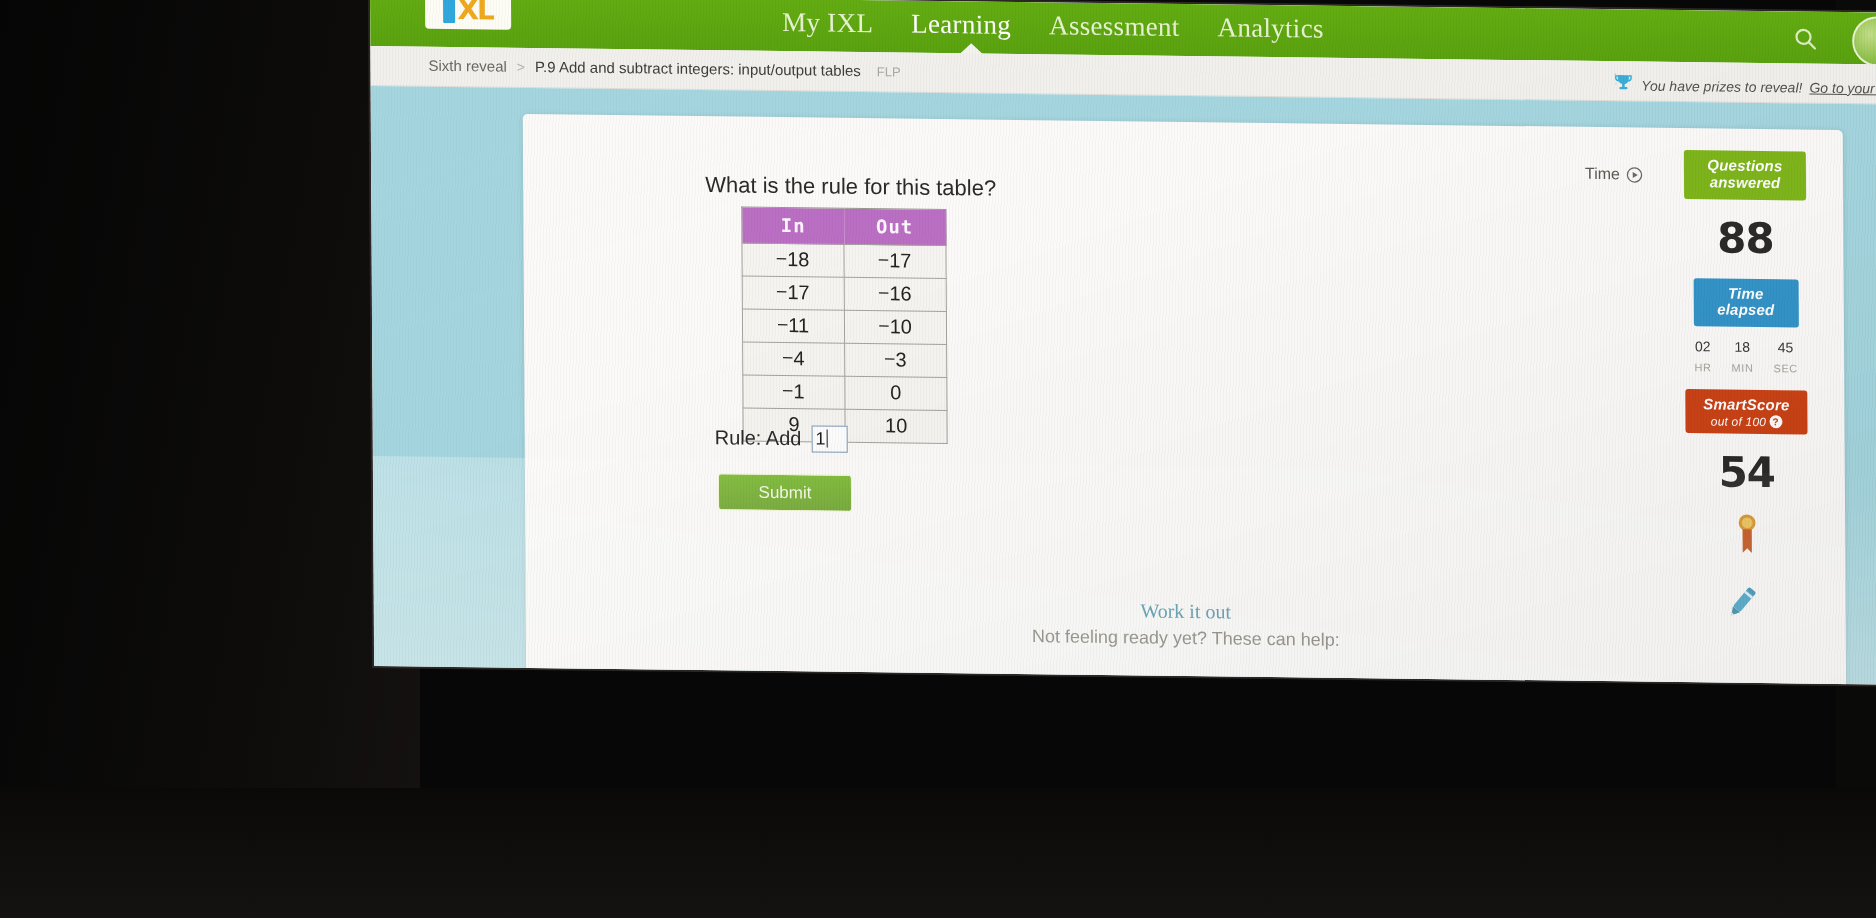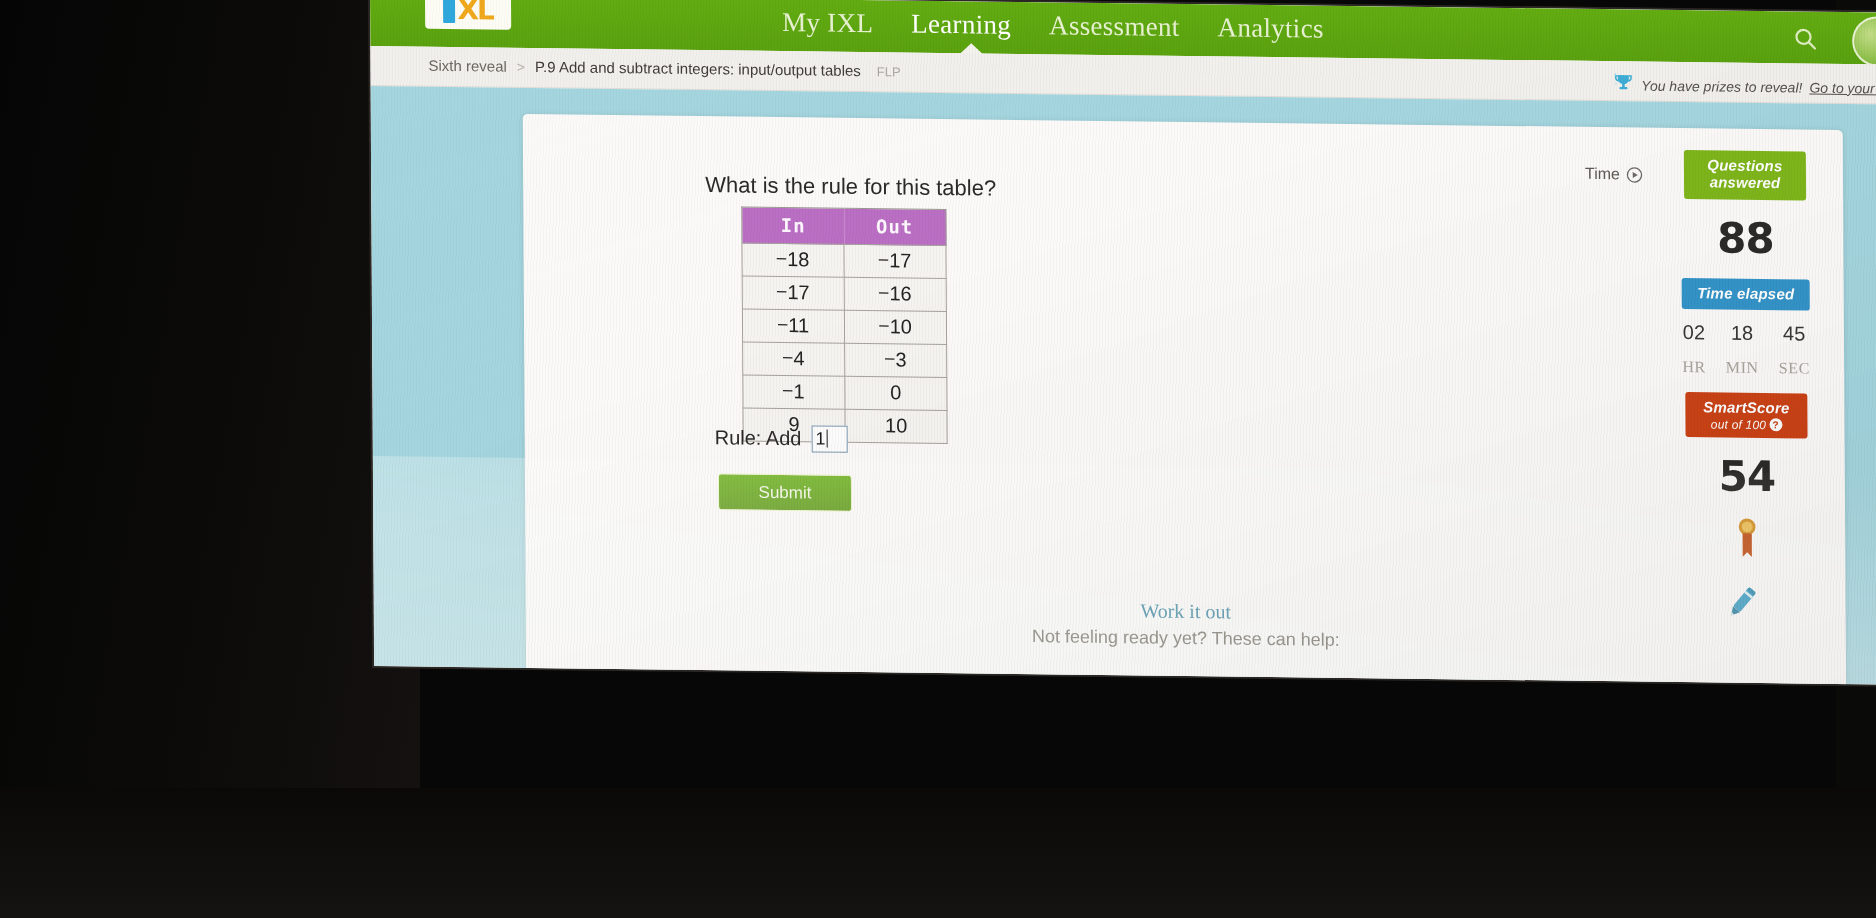--- a/index.html
+++ b/index.html
@@ -253,21 +253,21 @@
     border-radius: 3px;
     color: #ffffff;
     font-weight: bold;
     font-style: italic;
     line-height: 1.12;
     padding: 7px 6px 8px;
     font-size: 15px;
     letter-spacing: .2px;
   }
   .pill.green { background: #7fb61b; width: 122px; }
-  .pill.blue  { background: #3494c9; width: 128px; }
+  .pill.blue  { background: #3494c9; width: 105px; }
   .pill.red   { background: #cc4216; width: 122px; padding-bottom: 5px; }
   .pill.red .sub {
     display: block; font-size: 12px; font-weight: normal; font-style: italic;
     margin-top: 1px;
   }
   .qmark {
     display: inline-block;
     width: 13px; height: 13px; line-height: 13px;
     border-radius: 50%; background: #fdfdfd; color: #cc4216;
     font-size: 10px; font-style: normal; font-weight: bold;
@@ -280,24 +280,24 @@
     color: #2b2a28;
     margin: 14px 0 16px;
     letter-spacing: -1px;
   }
   .clock {
     display: flex; justify-content: center; gap: 20px;
     margin-top: 12px;
   }
   .clock .unit { text-align: center; }
   .clock .val {
-    font-size: 20px; color: #3a3835;
+    font-size: 14px; color: #3a3835;
   }
   .clock .lab {
-    font-size: 16px; color: #a9a49d; letter-spacing: .6px; margin-top: 14px; font-family: Liberation Serif, serif;
+    font-size: 11px; color: #a9a49d; letter-spacing: .6px; margin-top: 7px;
   }
   .ribbon {
     margin: 2px auto 0;
     width: 26px; height: 44px;
     position: relative;
   }
   .pencil-ico {
     position: absolute; right: 82px; top: 452px;
     width: 44px; height: 44px;
     transform: rotate(-2deg);

